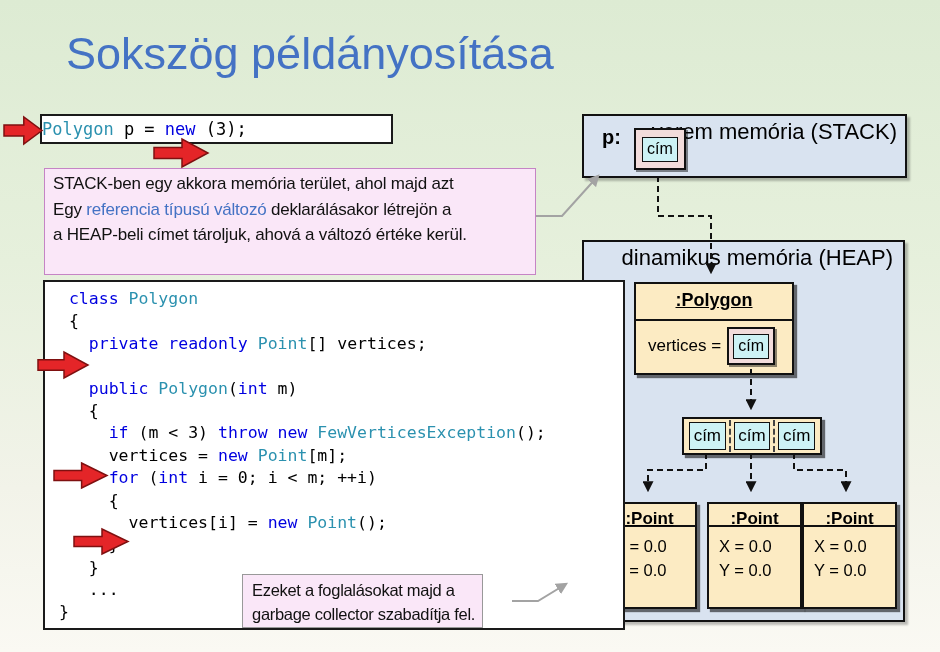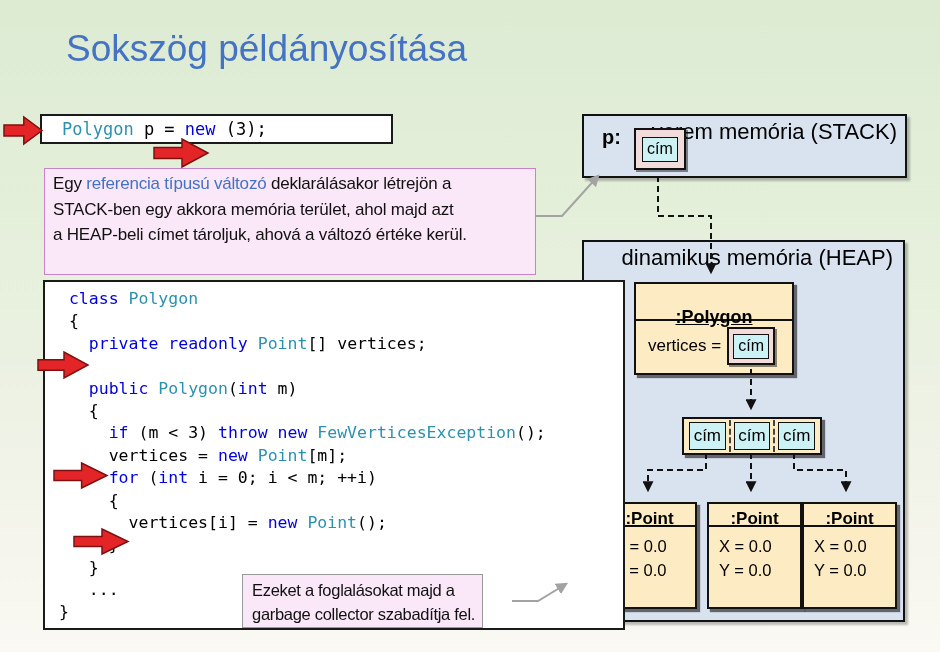--- a/index.html
+++ b/index.html
@@ -3,28 +3,28 @@
 <meta charset="utf-8">
 <style>
   html,body{margin:0;padding:0;}
   body{font-family:"Liberation Sans",sans-serif;}
   .slide{
     position:relative;width:940px;height:652px;overflow:hidden;
     background:linear-gradient(180deg,#DDEBD3 0%,#E6F0DC 40%,#F2F3E9 75%,#FAF9F3 100%);
   }
   
   .title{
-    position:absolute;left:66px;top:28px;font-size:37px;font-weight:300;
+    position:absolute;left:66px;top:28px;font-size:45px;font-weight:300;
     color:#4472C4;letter-spacing:0px;white-space:nowrap;
   }
   
   .top-code-box{
     position:absolute;left:40px;top:114px;width:353px;height:30px;
     background:#FFFFFF;border:2px solid #1a1a1a;box-sizing:border-box;z-index:4;
-    display:flex;align-items:center;padding-left:20px;
+    display:flex;align-items:center;
     font-family:"DejaVu Sans Mono",monospace;font-size:17px;white-space:pre;
   }
   
   .note{
     background:#FAE7F8;box-sizing:border-box;position:absolute;z-index:6;
     color:#111;
   }
   .note1{
     left:44px;top:168px;width:492px;height:107px;border:1.5px solid #C584C5;
     font-size:17px;line-height:25.5px;padding:2px 8px;letter-spacing:-0.2px;white-space:nowrap;
@@ -70,21 +70,21 @@
   
   .obj{
     position:absolute;background:#FCEBC3;border:2.5px solid #111;box-sizing:border-box;
     box-shadow:3px 3px 1px rgba(0,0,0,0.55);
   }
   .obj-header{
     border-bottom:2.5px solid #111;box-sizing:border-box;text-align:center;
     font-weight:bold;text-decoration:underline;color:#000;
   }
   .polygon-obj{left:50px;top:40px;width:160px;height:93px;}
-  .polygon-obj .obj-header{height:37px;font-size:18px;padding-top:23px;}
+  .polygon-obj .obj-header{height:37px;font-size:18px;padding-top:6px;}
   .polygon-body{display:flex;align-items:center;padding-left:12px;height:50px;font-size:17px;}
   .polygon-body .cell-outer{width:48px;height:38px;margin-left:6px;}
   
   .array-box{
     left:98px;top:175px;width:140px;height:38px;
     display:flex;align-items:center;justify-content:center;padding:0 2px;
   }
   .array-cell{width:38px;height:28px;margin:0 3px;display:flex;align-items:center;justify-content:center;
     background:#CDF2F5;border:1.5px solid #111;box-sizing:border-box;font-size:17px;}
   .array-divider{width:0;height:32px;border-left:2px dashed #444;}
@@ -100,22 +100,22 @@
 
 <div class="slide">
 
   <div class="title">Sokszög példányosítása</div>
 
   <div class="top-code-box">
     <span id="top-code-text"><span class="c-t">Polygon</span><span class="c-p"> p = </span><span class="c-k">new</span><span class="c-p"> (3);</span></span>
   </div>
 
   <div class="note note1">
+    <div>STACK-ben egy akkora memória terület, ahol majd azt</div>
     <div><span>Egy </span><span class="link">referencia típusú változó</span><span> deklarálásakor létrejön a</span></div>
-    <div>STACK-ben egy akkora memória terület, ahol majd azt</div>
     <div>a HEAP-beli címet tároljuk, ahová a változó értéke kerül.</div>
   </div>
 
   <div class="mem-box stack-box">
     <span class="mem-label stack-label">verem memória (STACK)</span>
     <span class="p-label">p:</span>
     <div class="cell-outer stack-cim">
       <span class="cell-inner">cím</span>
     </div>
   </div>

